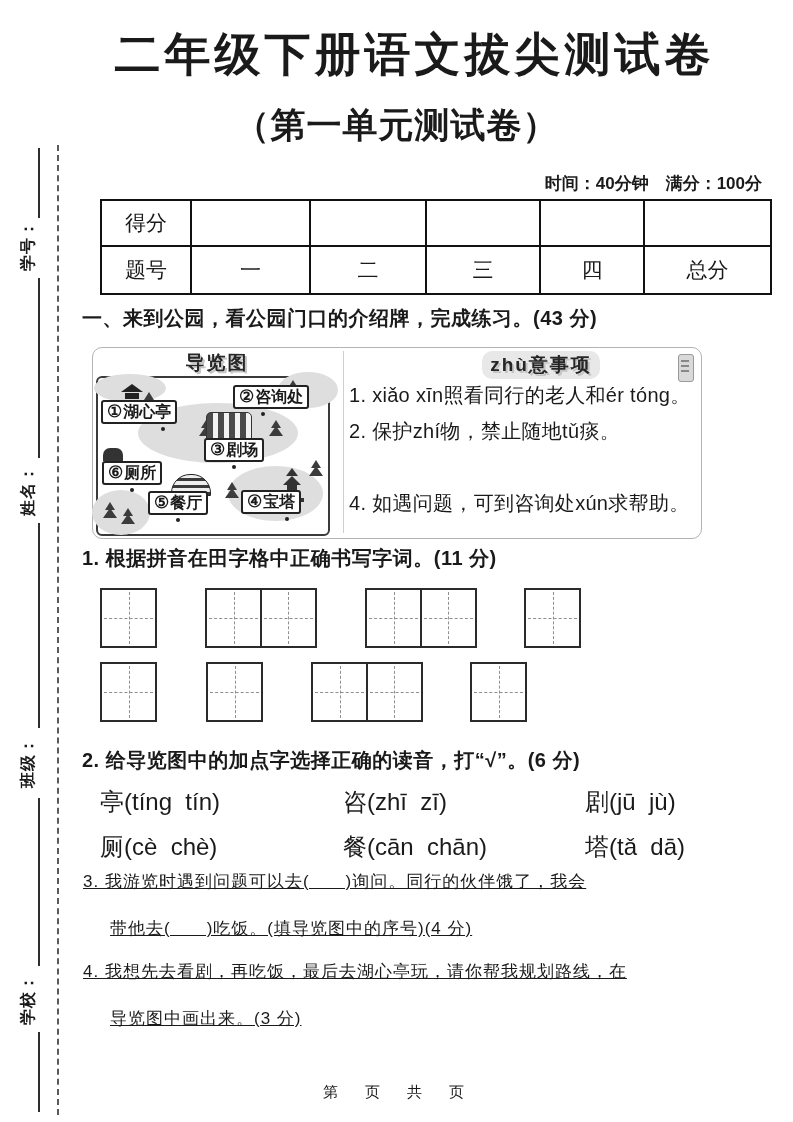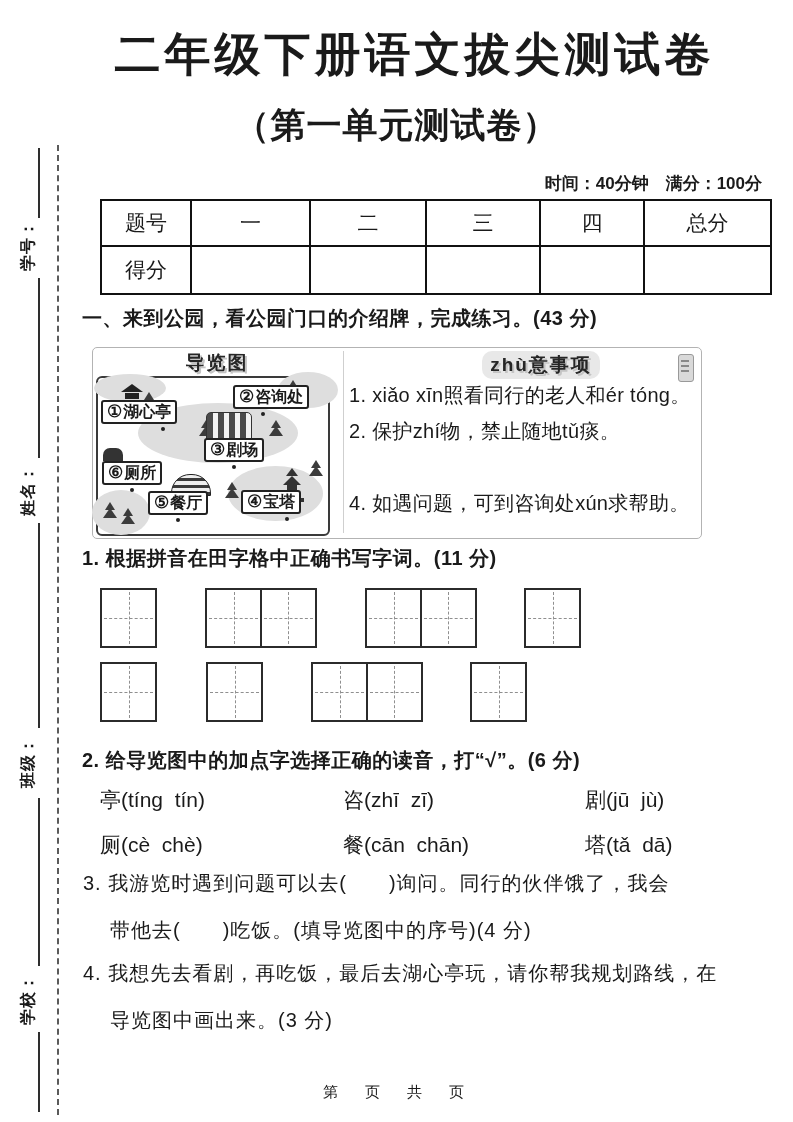--- a/index.html
+++ b/index.html
@@ -22,26 +22,26 @@
   .exam-info { position:absolute; top:172px; right:31px; font-size:17px; font-weight:bold; }
   
   .score-table { position:absolute; left:100px; top:199px; border-collapse:collapse; }
   .score-table td { border:2px solid #111; text-align:center; font-size:21px;
     height:44px; padding:0; }
   .score-table tr:last-child td { height:46px; }
   .c0{width:88px}.c1{width:117px}.c2{width:114px}.c3{width:112px}.c4{width:102px}.c5{width:125px}
   
   .heading { position:absolute; font-size:20px; font-weight:bold; letter-spacing:0.5px;
     white-space:nowrap; }
-  .body-line { position:absolute; font-size:20px; font-weight:500; letter-spacing:1px;
-    white-space:nowrap; }
-  .opt { position:absolute; font-size:21px; white-space:pre; }
+  .body-line { position:absolute; font-size:17px; font-weight:500; letter-spacing:1px;
+    white-space:nowrap;text-decoration:underline; }
+  .opt { position:absolute; font-size:24px; white-space:pre; }
   
   .board { position:absolute; left:92px; top:347px; width:608px; height:190px;
-    border:1.5px solid #b3b3b3; border-radius:5px; }
+    border:1.5px solid #b3b3b3; border-radius:10px; }
   .board-divider { position:absolute; left:250px; top:3px; height:182px; width:0;
     border-left:1.5px solid #cfcfcf; }
   .deco-title { position:absolute; font-size:19px; font-weight:bold; letter-spacing:2px;
     color:#262626; text-shadow:2px 2px 0 #c4c4c4; text-align:center; }
   .map-box { position:absolute; left:3px; top:28px; width:230px; height:156px;
     border:2.5px solid #3a3a3a; border-radius:6px; background:#fff; }
   .blob { position:absolute; background:#dedede; border-radius:50%; }
   .tree { position:absolute; width:14px; height:18px; }
   .tree::before { content:""; position:absolute; left:2px; top:0;
     border-left:5px solid transparent; border-right:5px solid transparent;
@@ -119,34 +119,34 @@
   <span class="side-label" style="top:752px">班级：</span>
   <span class="side-label" style="top:989px">学校：</span>
 
   <div class="main-title">二年级下册语文拔尖测试卷</div>
   <div class="sub-title">（第一单元测试卷）</div>
   <div class="exam-info">时间：40分钟　满分：100分</div>
 
   <table class="score-table">
     <tbody>
         <tr>
+      <td>得分</td>
+      <td></td>
+      <td></td>
+      <td></td>
+      <td></td>
+      <td></td>
+    </tr>
+    <tr>
       <td class="c0">题号</td>
       <td class="c1">一</td>
       <td class="c2">二</td>
       <td class="c3">三</td>
       <td class="c4">四</td>
       <td class="c5">总分</td>
-    </tr>
-    <tr>
-      <td>得分</td>
-      <td></td>
-      <td></td>
-      <td></td>
-      <td></td>
-      <td></td>
     </tr>
   </tbody>
     </table>
 
   <div class="heading" style="left:82px;top:305px">一、来到公园，看公园门口的介绍牌，完成练习。(43 分)</div>
 
   <div class="board">
     <div class="board-divider"></div>
 
     <div class="deco-title" style="left:76px;top:2px;width:96px">导览图</div>

